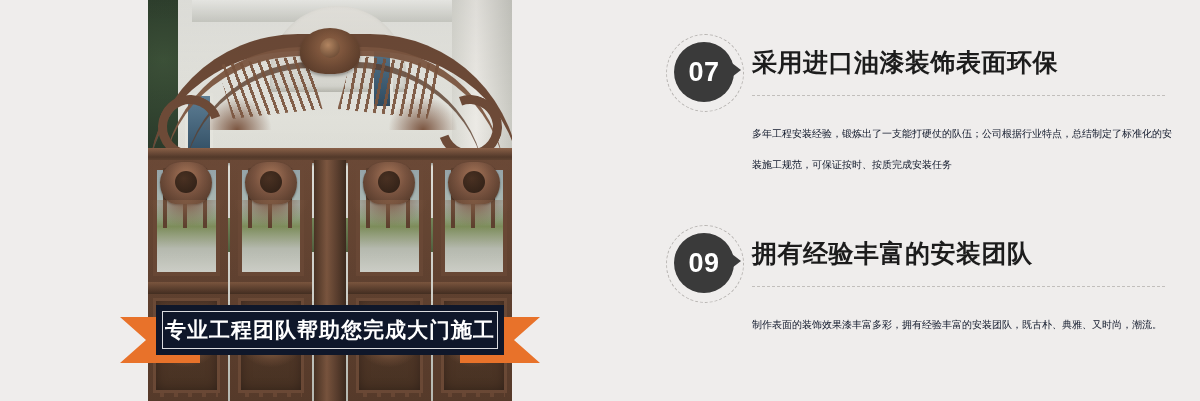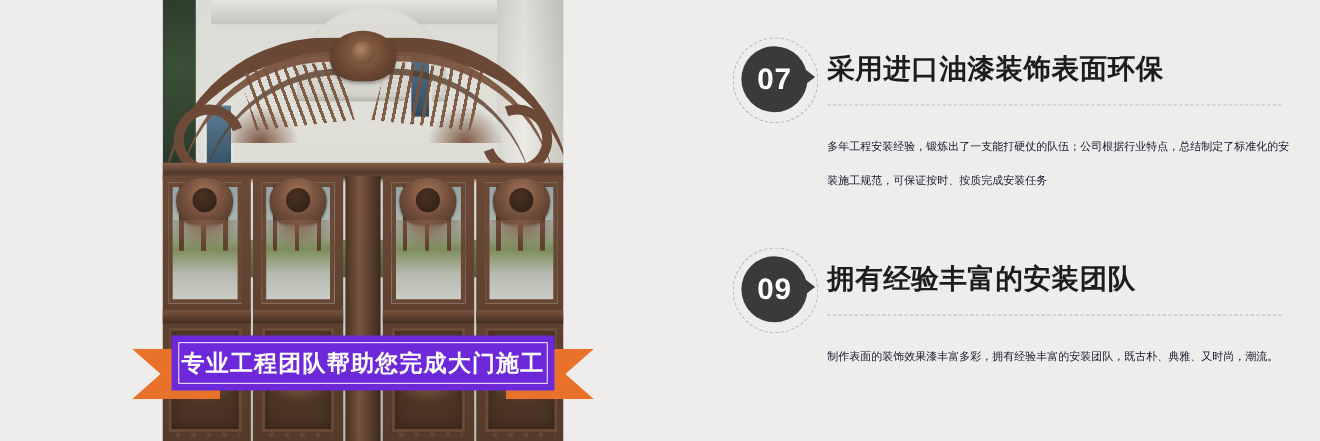--- a/index.html
+++ b/index.html
@@ -188,21 +188,21 @@
 
   
   .ribbon{position:absolute;left:120px;top:305px;width:420px;height:68px;}
   .rb-tail{
     position:absolute;top:12px;width:80px;height:46px;background:#e8722a;
   }
   .rb-tail.l{left:0;clip-path:polygon(0 0,80px 0,80px 46px,0 46px,26px 23px);}
   .rb-tail.r{right:0;clip-path:polygon(0 0,80px 0,54px 23px,80px 46px,0 46px);}
   .rb-main{
     position:absolute;left:36px;top:0;width:348px;height:50px;
-    background:#6d28d9;
+    background:#0f172a;
     display:flex;align-items:center;justify-content:center;text-align:center;
   }
   .rb-inner{
     position:absolute;left:6px;top:6px;right:6px;bottom:6px;
     border:1px solid rgba(255,255,255,.85);
     pointer-events:none;
   }
   .rb-text{
     position:relative;color:#ffffff;font-size:21px;font-weight:bold;
     letter-spacing:1px;white-space:nowrap;z-index:2;

